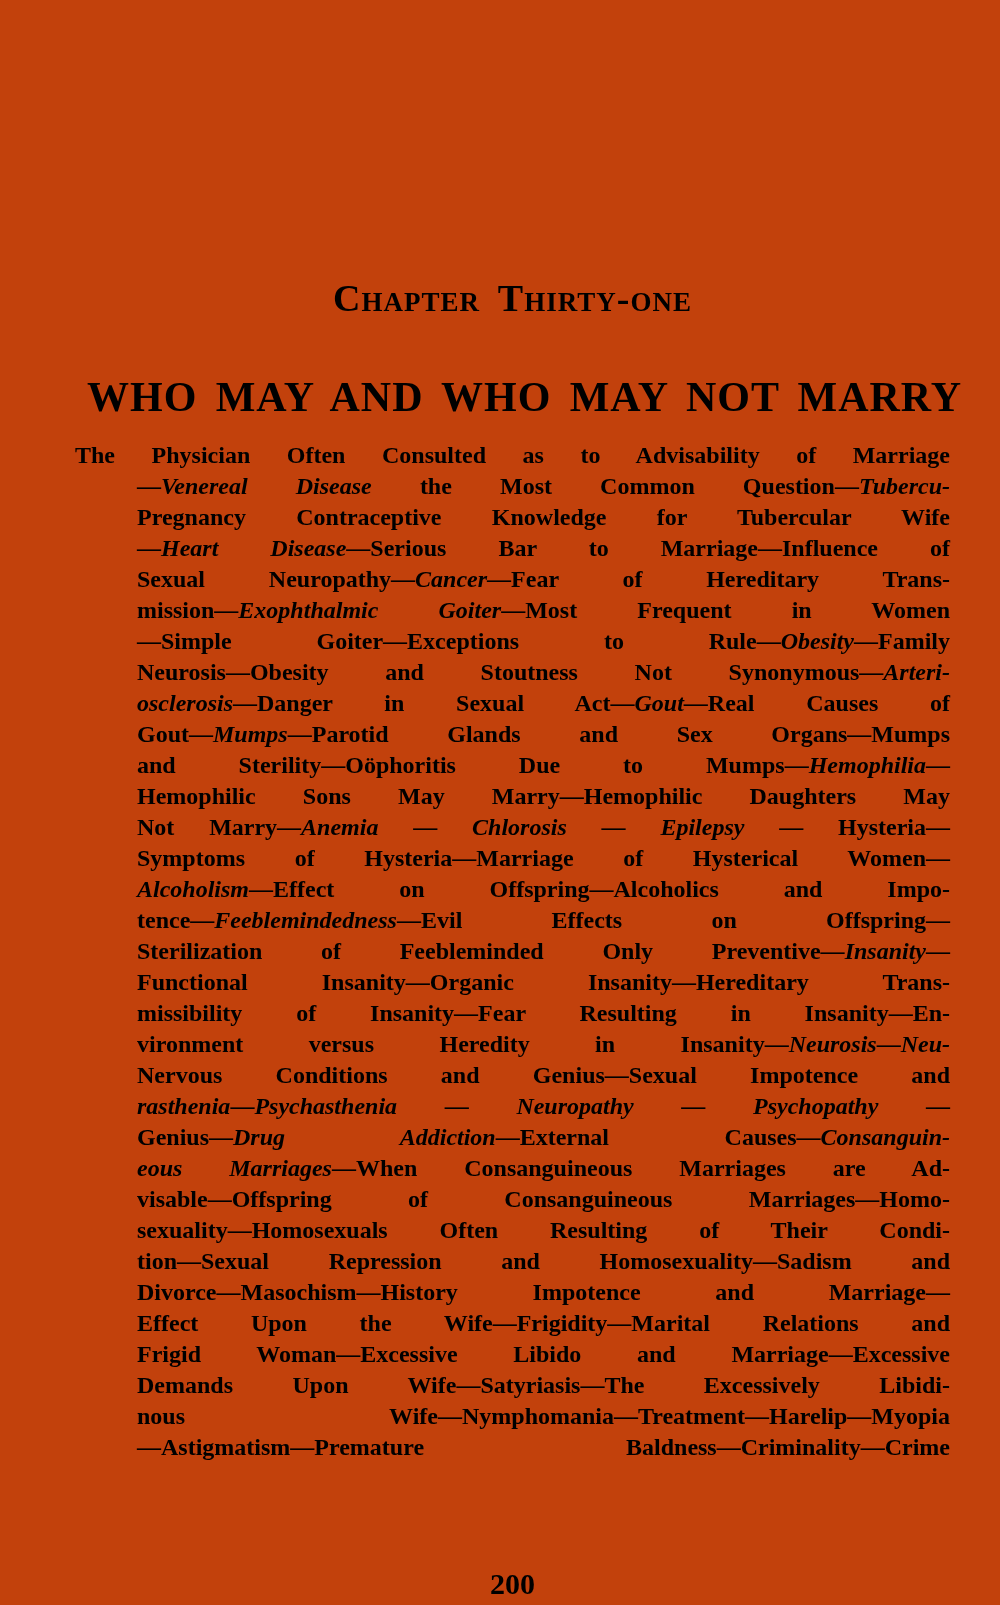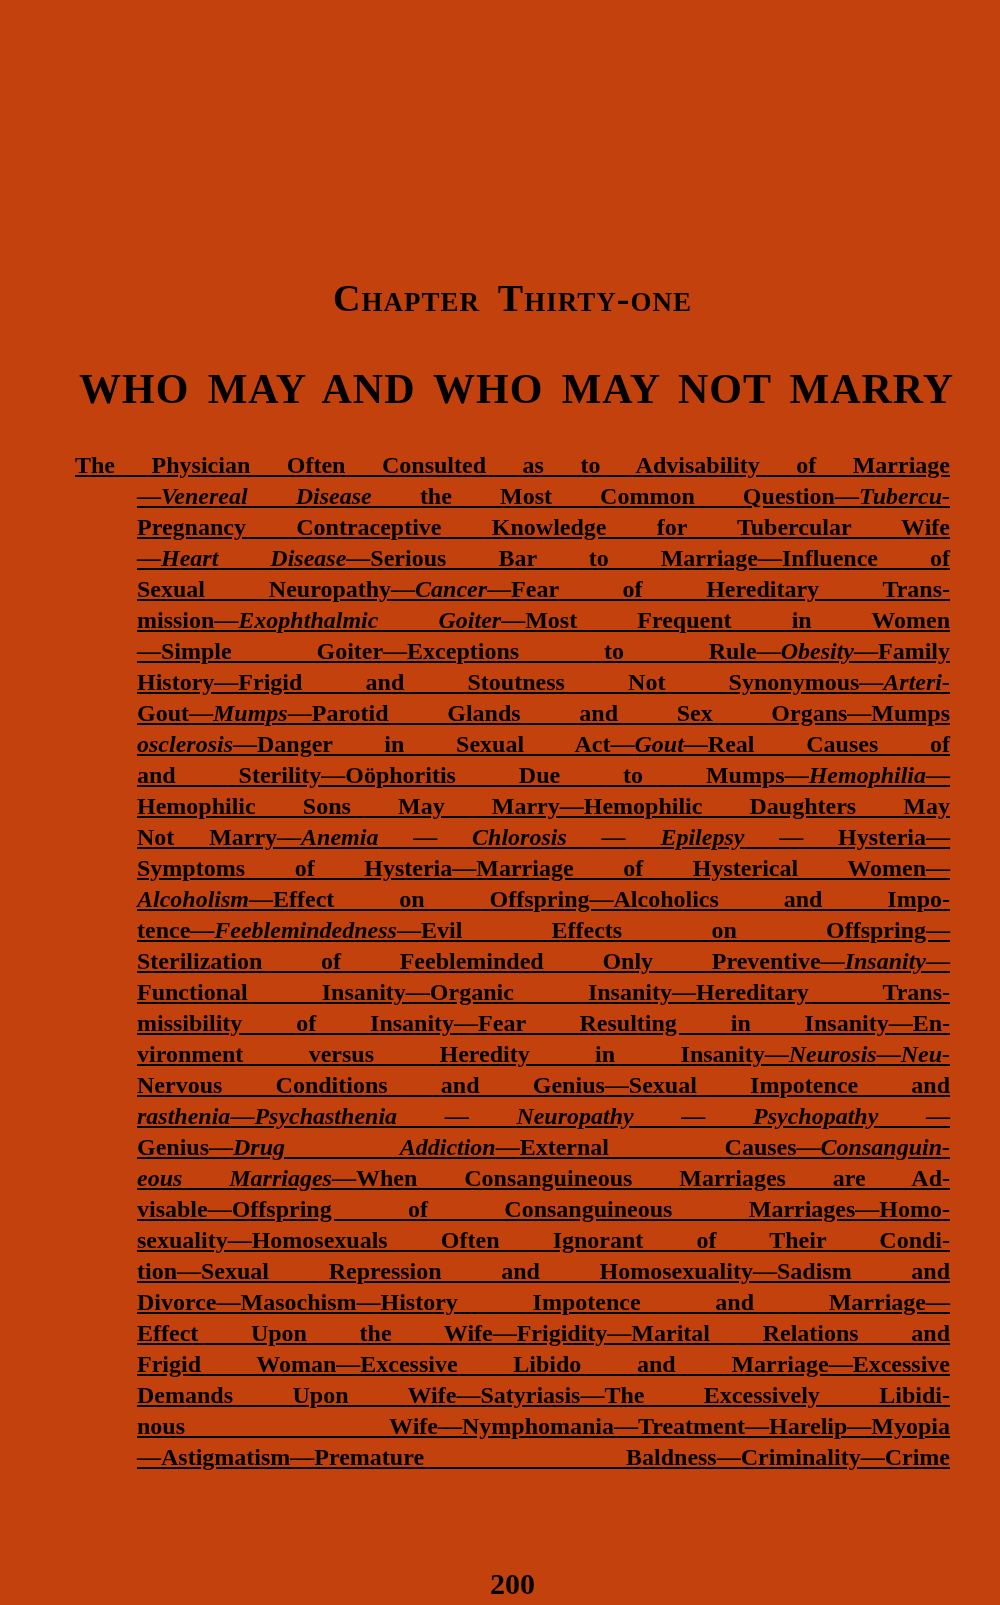--- a/index.html
+++ b/index.html
@@ -27,37 +27,36 @@
     font-size: 38px;
     line-height: 42px;
     letter-spacing: 1px;
     word-spacing: 8px;
   }
   .chapter-title {
     position: absolute;
     top: 362px;
     left: 75px;
     width: 875px;
-    margin: 4px;
+    margin: 12px;
     font-weight: 700;
     font-size: 42px;
     line-height: 46px;
     letter-spacing: 1px;
     text-align: justify;
     text-align-last: justify;
   }
   .summary {
     position: absolute;
-    top: 450px;
+    top: 440px;
     left: 75px;
     width: 875px;
     font-weight: 700;
     font-size: 24px;
     line-height: 31px;
-    text-decoration: underline;
   }
   .summary .line {
     box-sizing: border-box;
     height: 31px;
     text-align: justify;
     text-align-last: justify;
   }
   .summary .line.indent {
     padding-left: 62px;
   }
@@ -82,39 +81,39 @@
   <div class="chapter-heading">Chapter Thirty-one</div>
   <h1 class="chapter-title">WHO MAY AND WHO MAY NOT MARRY</h1>
   <div class="summary">
       <div class="line"><span>The Physician Often Consulted as to Advisability of Marriage</span></div>
       <div class="line indent"><span>—</span><span class="it">Venereal Disease</span><span> the Most Common Question—</span><span class="it">Tubercu-</span></div>
       <div class="line indent"><span>Pregnancy Contraceptive Knowledge for Tubercular Wife</span></div>
       <div class="line indent"><span>—</span><span class="it">Heart Disease</span><span>—Serious Bar to Marriage—Influence of</span></div>
       <div class="line indent"><span>Sexual Neuropathy—</span><span class="it">Cancer</span><span>—Fear of Hereditary Trans-</span></div>
       <div class="line indent"><span>mission—</span><span class="it">Exophthalmic Goiter</span><span>—Most Frequent in Women</span></div>
       <div class="line indent"><span>—Simple Goiter—Exceptions to Rule—</span><span class="it">Obesity</span><span>—Family</span></div>
-      <div class="line indent"><span>History—Frigid and Stoutness Not Synonymous—</span><span class="it">Arteri-</span></div>
+      <div class="line indent"><span>Neurosis—Obesity and Stoutness Not Synonymous—</span><span class="it">Arteri-</span></div>
+      <div class="line indent"><span class="it">osclerosis</span><span>—Danger in Sexual Act—</span><span class="it">Gout</span><span>—Real Causes of</span></div>
       <div class="line indent"><span>Gout—</span><span class="it">Mumps</span><span>—Parotid Glands and Sex Organs—Mumps</span></div>
-      <div class="line indent"><span class="it">osclerosis</span><span>—Danger in Sexual Act—</span><span class="it">Gout</span><span>—Real Causes of</span></div>
       <div class="line indent"><span>and Sterility—Oöphoritis Due to Mumps—</span><span class="it">Hemophilia</span><span>—</span></div>
       <div class="line indent"><span>Hemophilic Sons May Marry—Hemophilic Daughters May</span></div>
       <div class="line indent"><span>Not Marry—</span><span class="it">Anemia</span><span> — </span><span class="it">Chlorosis</span><span> — </span><span class="it">Epilepsy</span><span> — Hysteria—</span></div>
       <div class="line indent"><span>Symptoms of Hysteria—Marriage of Hysterical Women—</span></div>
       <div class="line indent"><span class="it">Alcoholism</span><span>—Effect on Offspring—Alcoholics and Impo-</span></div>
       <div class="line indent"><span>tence—</span><span class="it">Feeblemindedness</span><span>—Evil Effects on Offspring—</span></div>
       <div class="line indent"><span>Sterilization of Feebleminded Only Preventive—</span><span class="it">Insanity</span><span>—</span></div>
       <div class="line indent"><span>Functional Insanity—Organic Insanity—Hereditary Trans-</span></div>
       <div class="line indent"><span>missibility of Insanity—Fear Resulting in Insanity—En-</span></div>
       <div class="line indent"><span>vironment versus Heredity in Insanity—</span><span class="it">Neurosis</span><span>—</span><span class="it">Neu-</span></div>
       <div class="line indent"><span>Nervous Conditions and Genius—Sexual Impotence and</span></div>
       <div class="line indent"><span class="it">rasthenia</span><span>—</span><span class="it">Psychasthenia</span><span> — </span><span class="it">Neuropathy</span><span> — </span><span class="it">Psychopathy</span><span> —</span></div>
       <div class="line indent"><span>Genius—</span><span class="it">Drug Addiction</span><span>—External Causes—</span><span class="it">Consanguin-</span></div>
       <div class="line indent"><span class="it">eous Marriages</span><span>—When Consanguineous Marriages are Ad-</span></div>
       <div class="line indent"><span>visable—Offspring of Consanguineous Marriages—Homo-</span></div>
-      <div class="line indent"><span>sexuality—Homosexuals Often Ignorant of Their Condi-</span></div>
+      <div class="line indent"><span>sexuality—Homosexuals Often Resulting of Their Condi-</span></div>
       <div class="line indent"><span>tion—Sexual Repression and Homosexuality—Sadism and</span></div>
       <div class="line indent"><span>Divorce—Masochism—History Impotence and Marriage—</span></div>
       <div class="line indent"><span>Effect Upon the Wife—Frigidity—Marital Relations and</span></div>
       <div class="line indent"><span>Frigid Woman—Excessive Libido and Marriage—Excessive</span></div>
       <div class="line indent"><span>Demands Upon Wife—Satyriasis—The Excessively Libidi-</span></div>
       <div class="line indent"><span>nous Wife—Nymphomania—Treatment—Harelip—Myopia</span></div>
       <div class="line indent"><span>—Astigmatism—Premature Baldness—Criminality—Crime</span></div>
     </div>
   <div class="page-number">200</div>
 </div>

